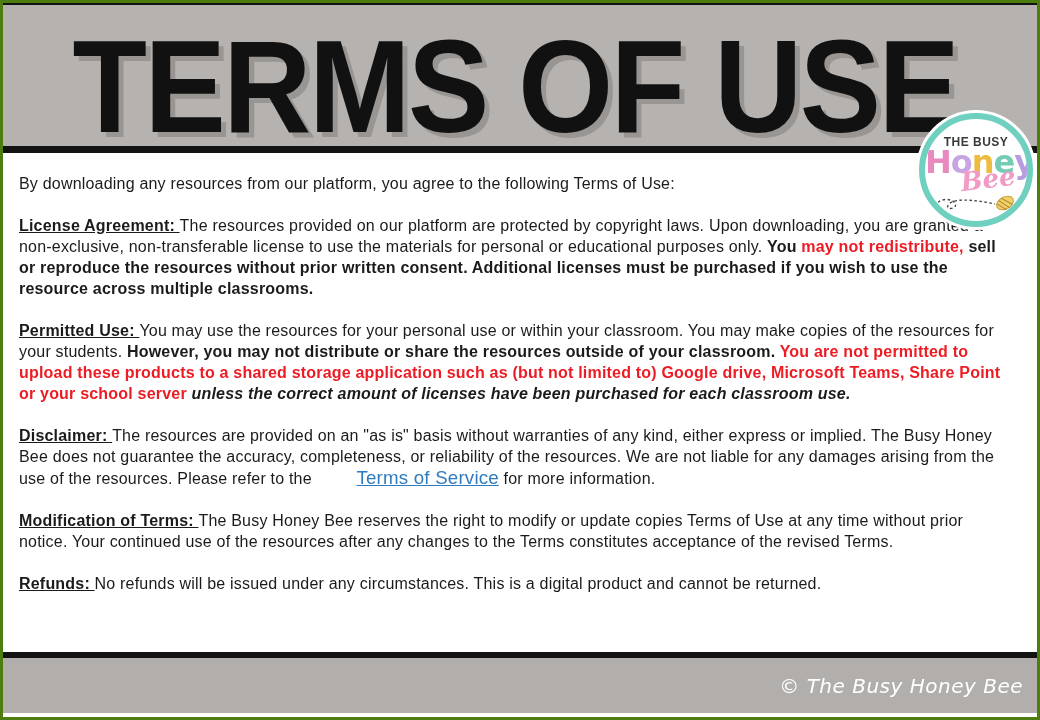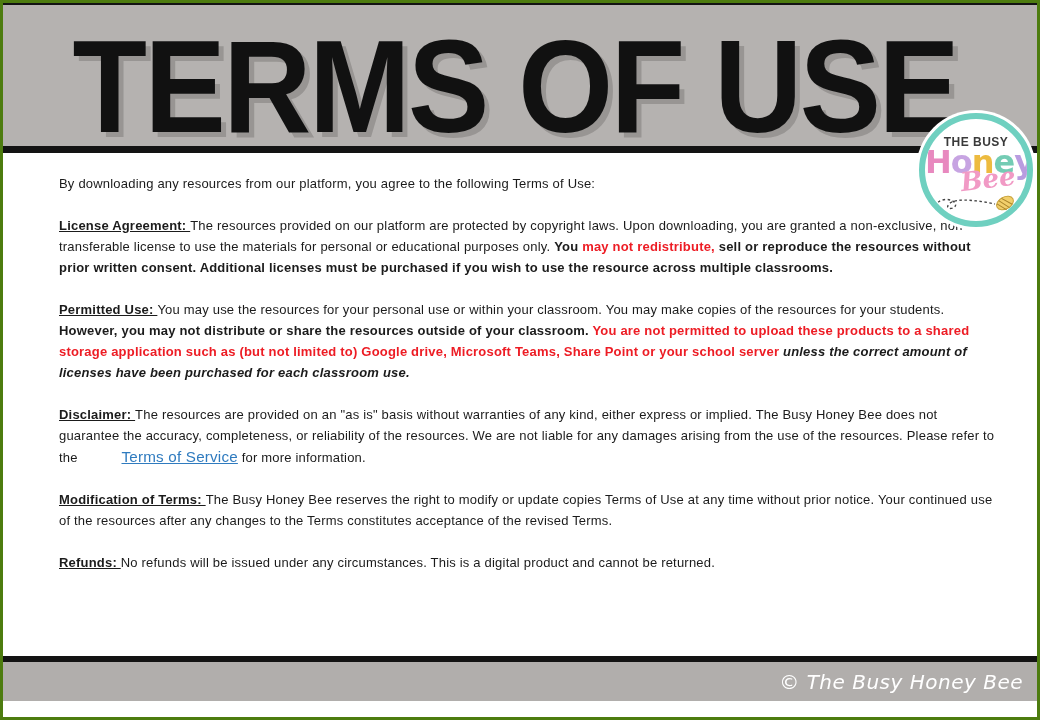--- a/index.html
+++ b/index.html
@@ -48,37 +48,37 @@
   .hl0{color:#e889bf;} .hl1{color:#c7a4e2;} .hl2{color:#edbb3f;} .hl3{color:#74ccb4;} .hl4{color:#b99ce0;}
   .logo-bee{
     position:relative;left:12px;margin-top:-8px;
     font-family:"DejaVu Serif",serif;font-style:italic;font-weight:bold;
     font-size:26px;color:#f19ac5;transform:rotate(-7deg);line-height:24px;
   }
   .bee-doodle{position:absolute;left:8px;bottom:8px;}
   
   .doc-body{
     box-sizing:border-box;
-    padding:20px 36px 0 56px;
-    font-size:13px;
+    padding:20px 36px 0 16px;
+    font-size:16px;
     line-height:21px;
     letter-spacing:.2px;
   }
   .para{margin:0 0 21px 0;}
   .sec-h{font-weight:bold;text-decoration:underline;}
   .b{font-weight:bold;}
   .bi{font-weight:bold;font-style:italic;margin-top:43px;}
   .red{color:#ed1c24;font-weight:bold;}
   .red-u{color:#ed1c24;font-weight:bold;}
   .link{color:#2f7bbf;text-decoration:underline;font-size:1.17em;cursor:pointer;margin-left:40px;}
   
   .footer{
-    position:absolute;left:0;bottom:16px;
+    position:absolute;left:0;bottom:4px;
     box-sizing:border-box;
-    width:100%;height:45px;
+    width:100%;height:61px;
     background:#b1aeac;
     border-top:6px solid #131313;
     display:flex;align-items:center;justify-content:flex-end;
     padding-right:14px;
   }
   .copyright{
     color:#ffffff;font-size:20px;font-style:italic;
     font-family:"DejaVu Sans",sans-serif;letter-spacing:.5px;
   }
 </style>

